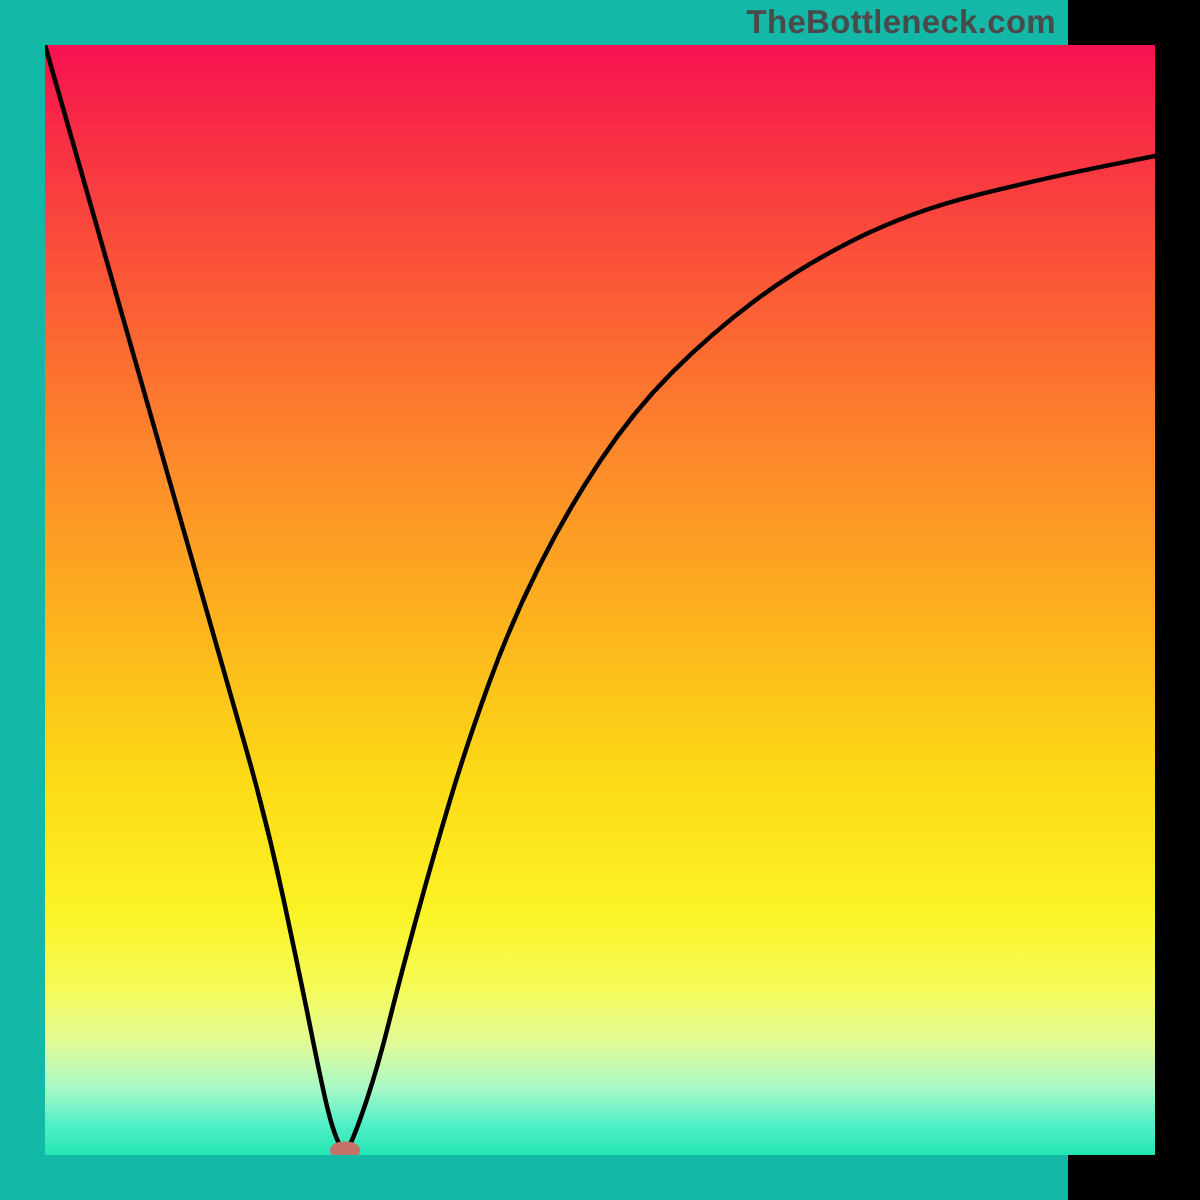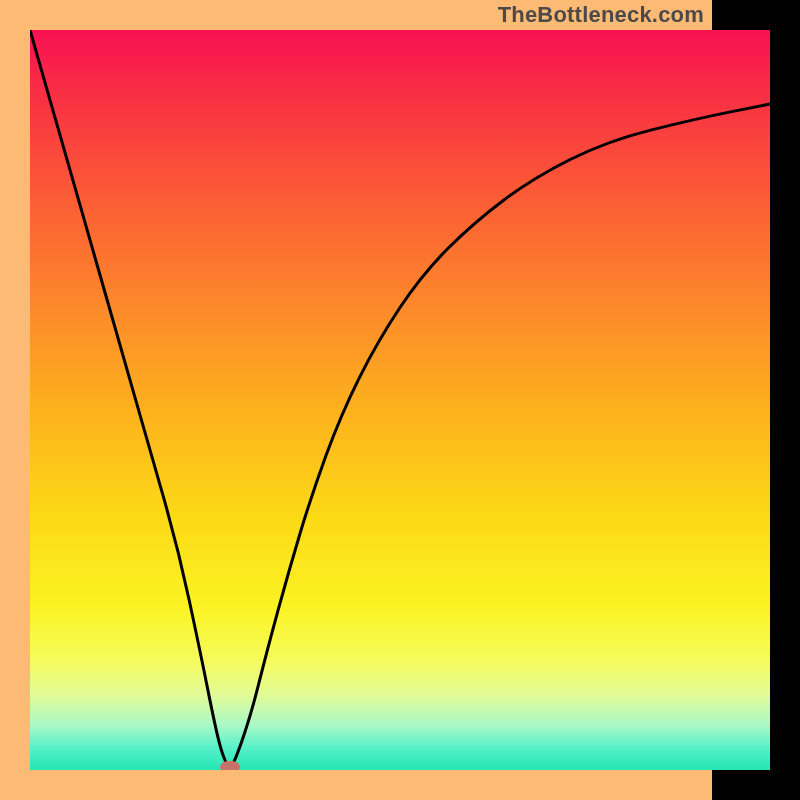--- a/index.html
+++ b/index.html
@@ -8,21 +8,21 @@
     width: 800px;
     height: 800px;
     overflow: hidden;
     background: #000;
     font-family: Arial, Helvetica, sans-serif;
   }
   .frame {
     position: relative;
     width: 712px;
     height: 800px;
-    background: #fdba74;
+    background: #14b8a6;
   }
   .watermark {
     position: absolute;
     top: 2px;
     right: 8px;
     color: #4a4a4a;
     font-size: 22px;
     font-weight: 600;
     letter-spacing: 0.2px;
     z-index: 5;

